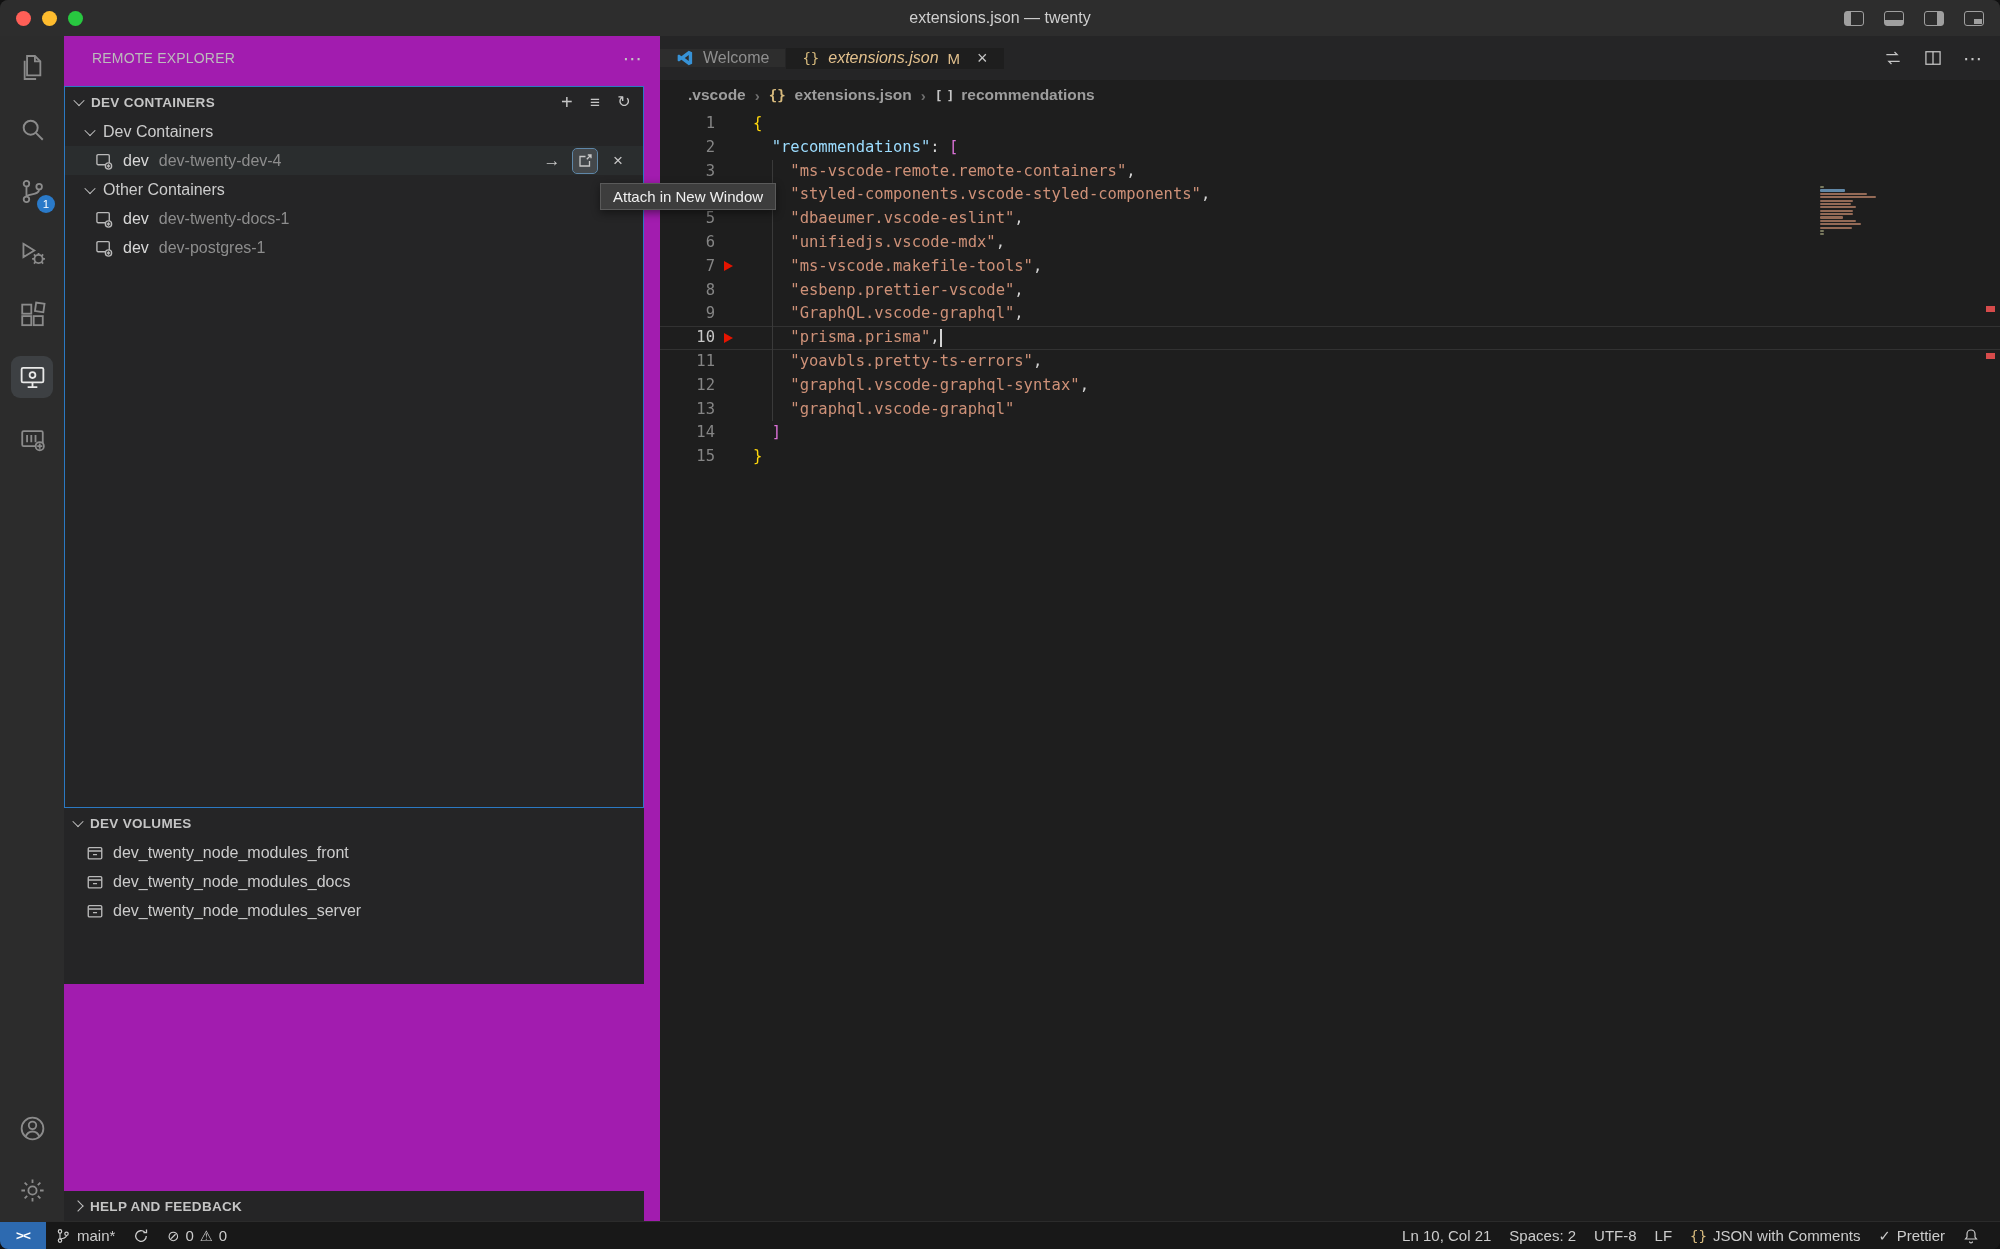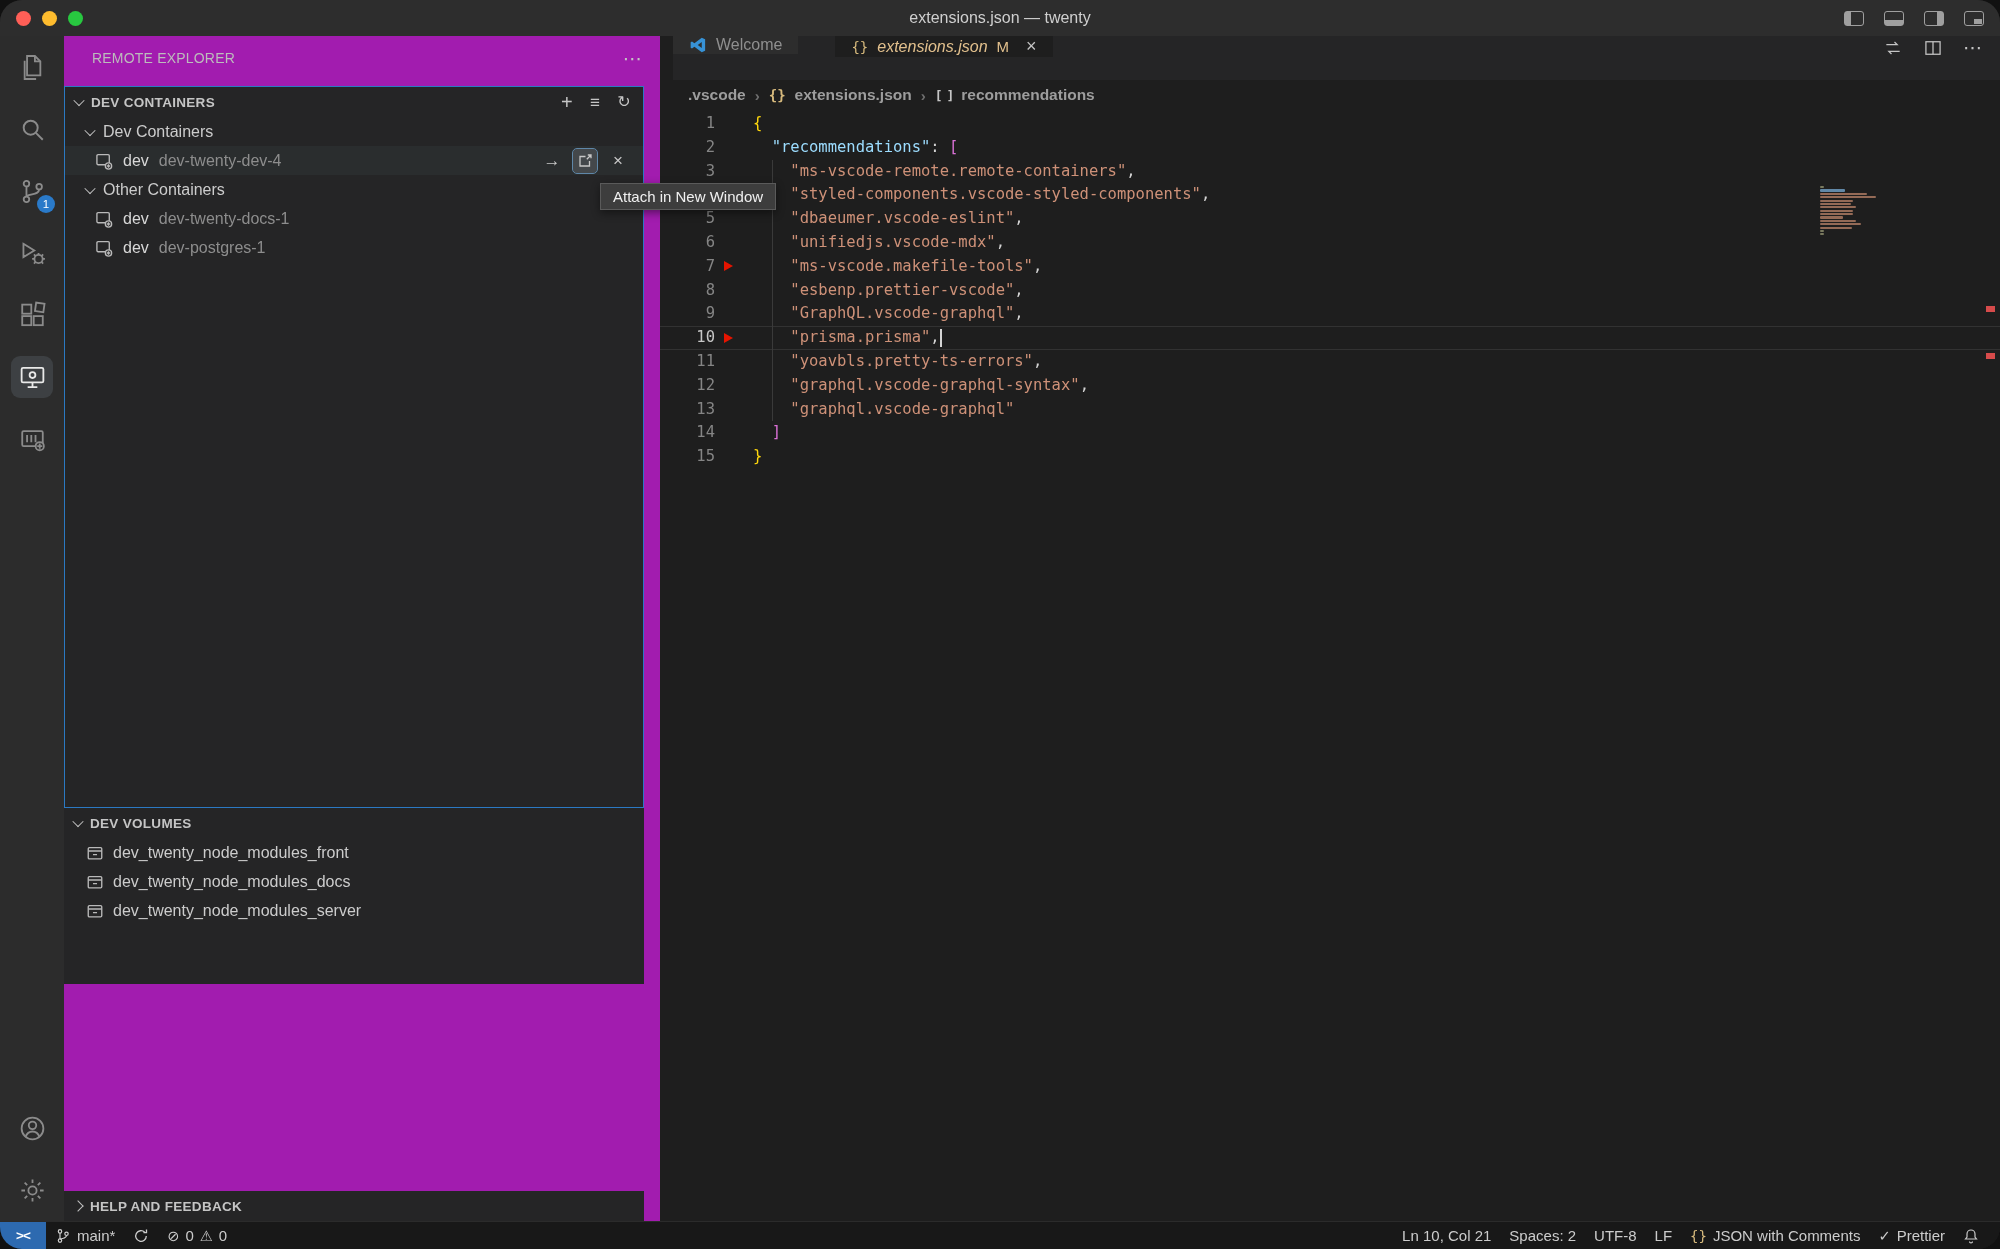--- a/index.html
+++ b/index.html
@@ -1,17 +1,17 @@
 <!DOCTYPE html>
 <html><head>
 <meta charset="utf-8">
 <style>
   *{margin:0;padding:0;box-sizing:border-box;}
   html,body{background:#111;}
-  .window{position:relative;width:2000px;height:1249px;background:#1e1e1e;font-family:"Liberation Sans",sans-serif;color:#ccc;overflow:hidden;border-radius:22px;}
+  .window{position:relative;width:2000px;height:1249px;background:#1e1e1e;font-family:"Liberation Sans",sans-serif;color:#ccc;overflow:hidden;border-radius:8px;}
 
   
   .titlebar{position:absolute;top:0;left:0;width:100%;height:36px;background:#2d2d2d;display:flex;align-items:center;}
   .lights{position:absolute;left:16px;top:0;height:36px;display:flex;align-items:center;gap:11px;}
   .light{width:15px;height:15px;border-radius:50%;}
   .light.red{background:#ff5f57;}.light.yellow{background:#febc2e;}.light.green{background:#28c840;}
   .wtitle{flex:1;text-align:center;font-size:16px;color:#cfcfcf;}
   .tb-actions{position:absolute;right:16px;top:0;height:36px;display:flex;align-items:center;gap:20px;}
   .layout-icon{width:20px;height:15px;border:1.5px solid #9f9f9f;border-radius:3px;position:relative;}
   .layout-icon.l::before{content:'';position:absolute;left:0;top:0;bottom:0;width:6px;background:#9f9f9f;}
@@ -57,21 +57,21 @@
   .act svg{width:16px;height:16px;}
   .act.focus{background:#44484b;outline:1px solid #5f87a8;}
   .vrow{height:29px;display:flex;align-items:center;padding-left:22px;font-size:16px;color:#cccccc;cursor:pointer;}
   .vrow .item-icon{margin-right:9px;}
 
   
   .tooltip{position:absolute;left:600px;top:183px;height:27px;padding:0 12px;background:#3d3d3d;border:1px solid #5a5a5a;color:#f0f0f0;font-size:15px;display:flex;align-items:center;z-index:60;box-shadow:0 3px 9px rgba(0,0,0,.45);white-space:nowrap;}
 
   
   .editor{position:absolute;left:660px;top:36px;right:0;bottom:28px;background:#1e1e1e;}
-  .tabbar{position:absolute;top:0;left:13px;right:0;height:44px;background:#252526;display:flex;align-items:flex-start;gap:36px;}
+  .tabbar{position:absolute;top:0;left:0;right:0;height:44px;background:#252526;display:flex;align-items:center;}
   .tab{display:flex;align-items:center;padding:0 16px;font-size:16px;background:#2d2d2d;color:#8f8f8f;border-right:1px solid #252526;gap:9px;cursor:pointer;}
   .tab.active{background:#1e1e1e;color:#e2c08d;}
   .tab.active .tlabel{font-style:italic;}
   .json-ico{color:#d7ba7d;font-family:"DejaVu Sans Mono",monospace;font-size:14px;}
   .gitm{font-size:15px;}
   .tab .close{color:#c5c5c5;font-size:18px;margin-left:8px;}
   .tab-actions{margin-left:auto;display:flex;align-items:center;gap:20px;padding-right:18px;color:#c5c5c5;}
   .tab-actions svg{width:20px;height:20px;}
   .tab-actions .more{font-size:19px;}
   .breadcrumb{position:absolute;top:44px;left:0;right:0;height:30px;display:flex;align-items:center;padding-left:28px;font-size:15.5px;color:#9d9d9d;gap:9px;font-weight:bold;}

